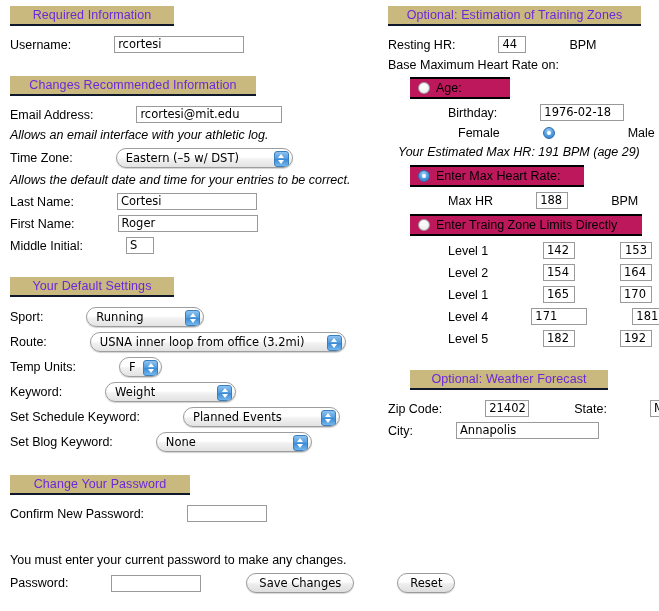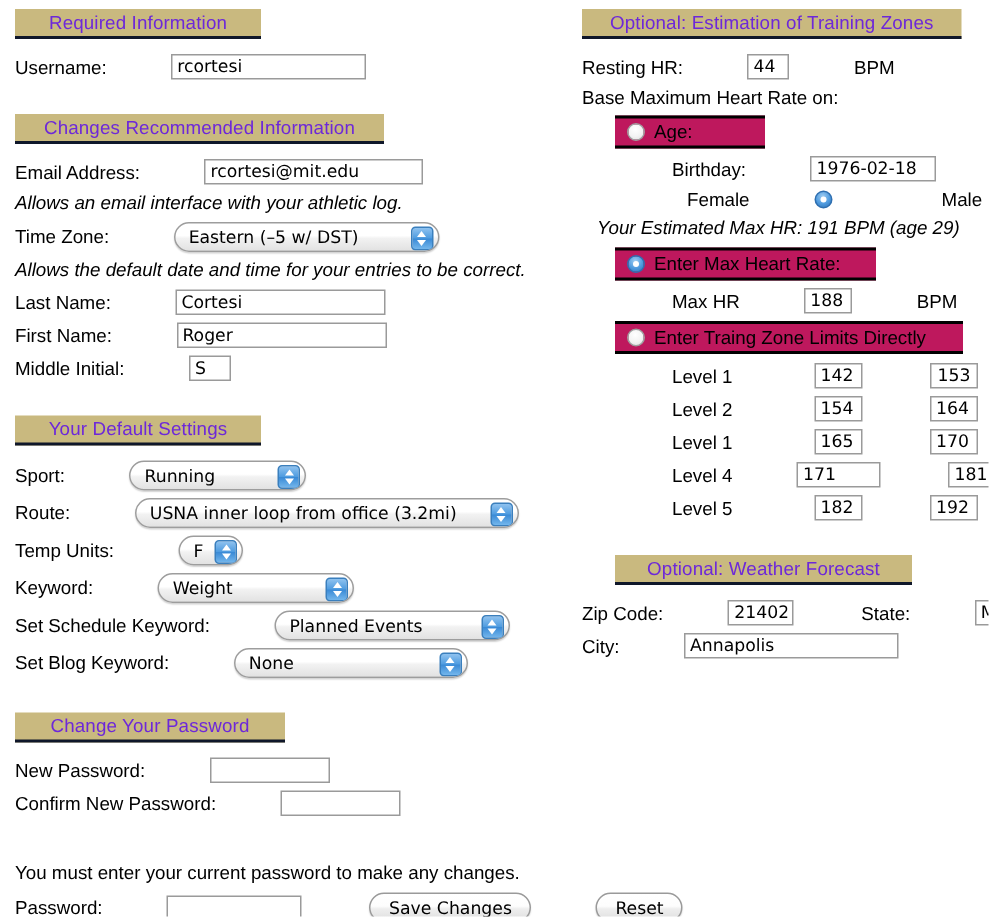--- a/index.html
+++ b/index.html
@@ -299,24 +299,20 @@
       </span>
     </div>
   </div>
 
   <div class="gap-md"></div>
 
   <div class="section">
     <div class="section-header" style="width:180px;">Change Your Password</div>
     <div class="gap-sm"></div>
 
-    <div class="row">
-      <span class="lbl">New Password:</span>
-      <input class="tf" type="password" style="width: 80px;" value="">
-    </div>
     <div class="row">
       <span class="lbl">Confirm New Password:</span>
       <input class="tf" type="password" style="width: 80px;" value="">
     </div>
 
     <div class="gap-lg"></div>
 
     <div style="margin-bottom:6px;">You must enter your current password to make any changes.</div>
 
     <div class="row">

